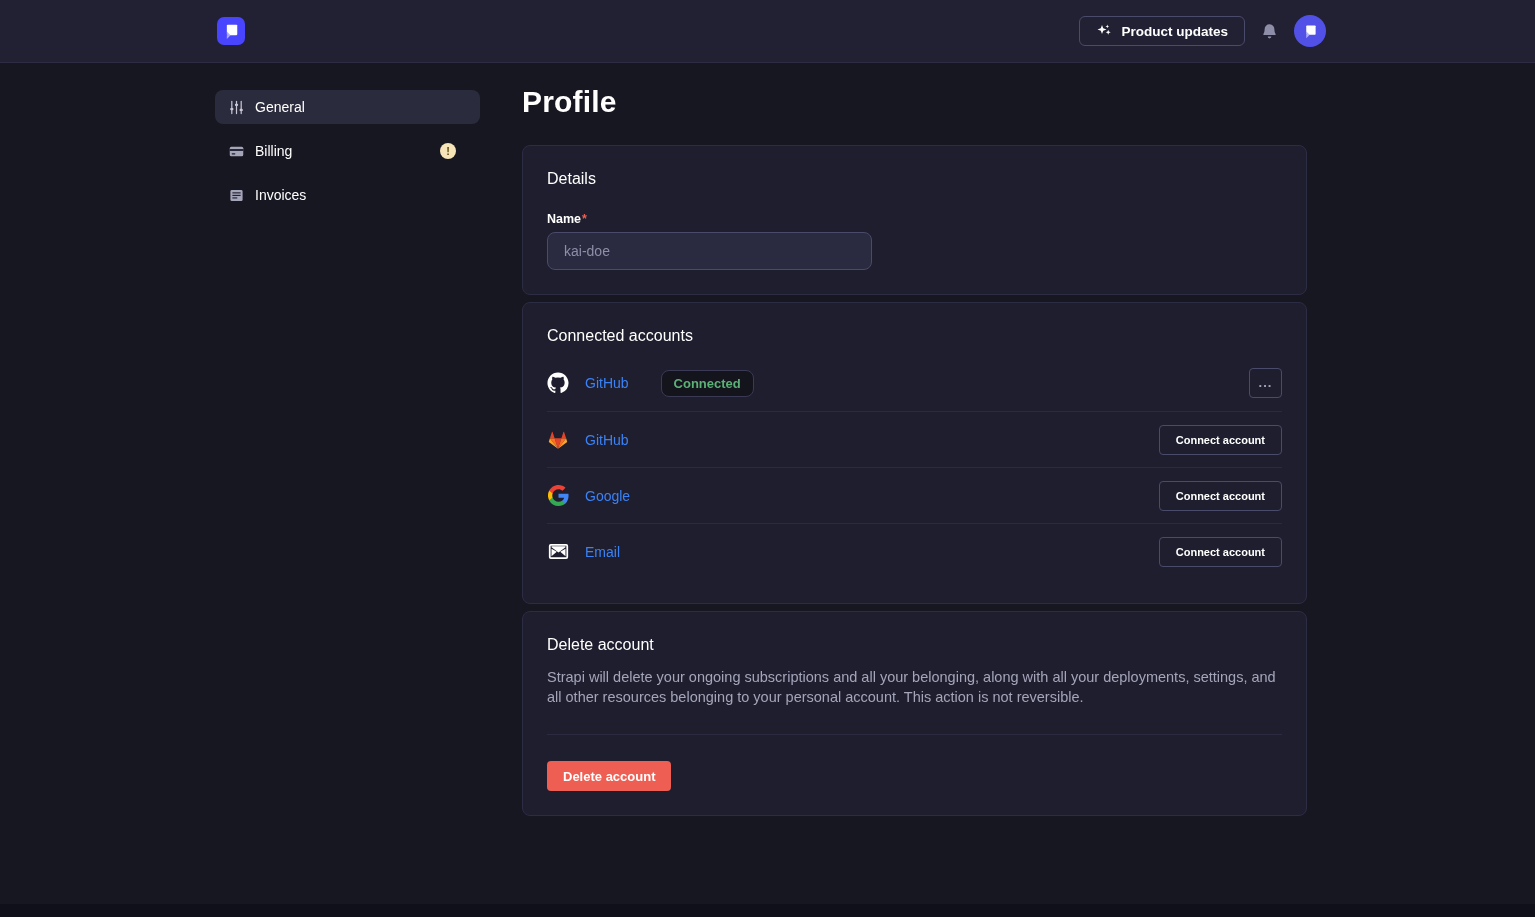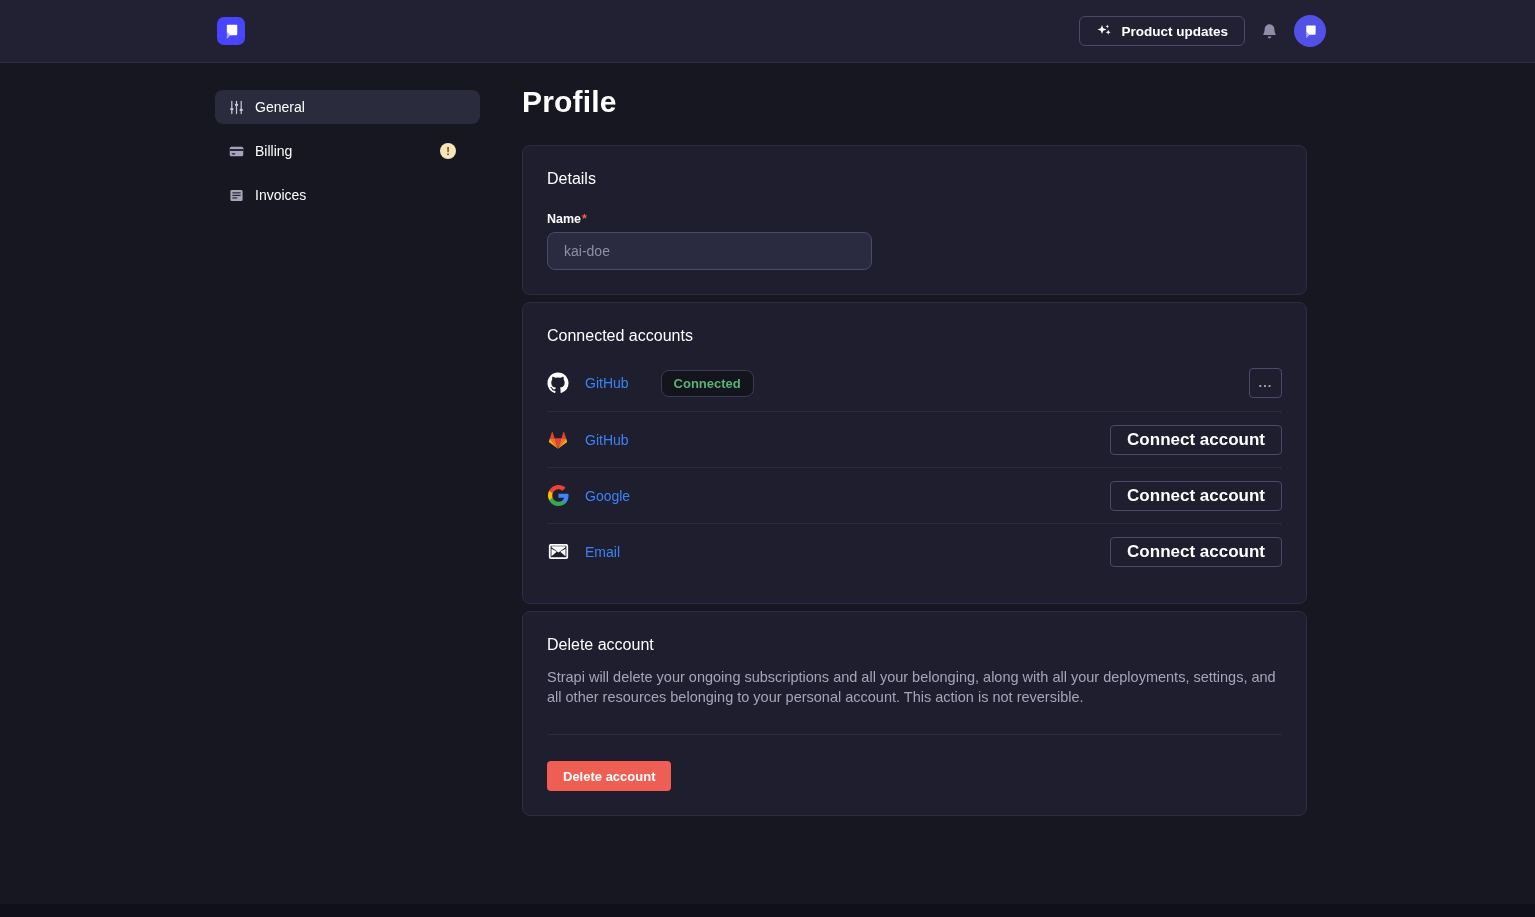--- a/index.html
+++ b/index.html
@@ -87,21 +87,21 @@
   .provider-name { font-size:14px; color:#3b82f6; }
   .badge-connected {
     margin-left:32px; height:27px; padding:0 12px;
     display:flex; align-items:center;
     background:#14141d; border:1px solid #3a3a55; border-radius:8px;
     color:#5cb176; font-size:13px; font-weight:700;
   }
   .btn-outline {
     margin-left:auto; height:30px; padding:0 16px;
     background:transparent; border:1px solid #4a4a6a; border-radius:4px;
-    color:#fff; font-size:17px; font-weight:700; cursor:pointer;
+    color:#fff; font-size:11px; font-weight:700; cursor:pointer;
     font-family:"Liberation Sans", sans-serif;
   }
   .btn-menu {
     margin-left:auto; width:33px; height:30px;
     background:transparent; border:1px solid #4a4a6a; border-radius:4px;
     color:#a5a5ba; font-size:13px; font-weight:700; letter-spacing:1px;
     cursor:pointer; line-height:22px;
     font-family:"Liberation Sans", sans-serif;
   }
 

